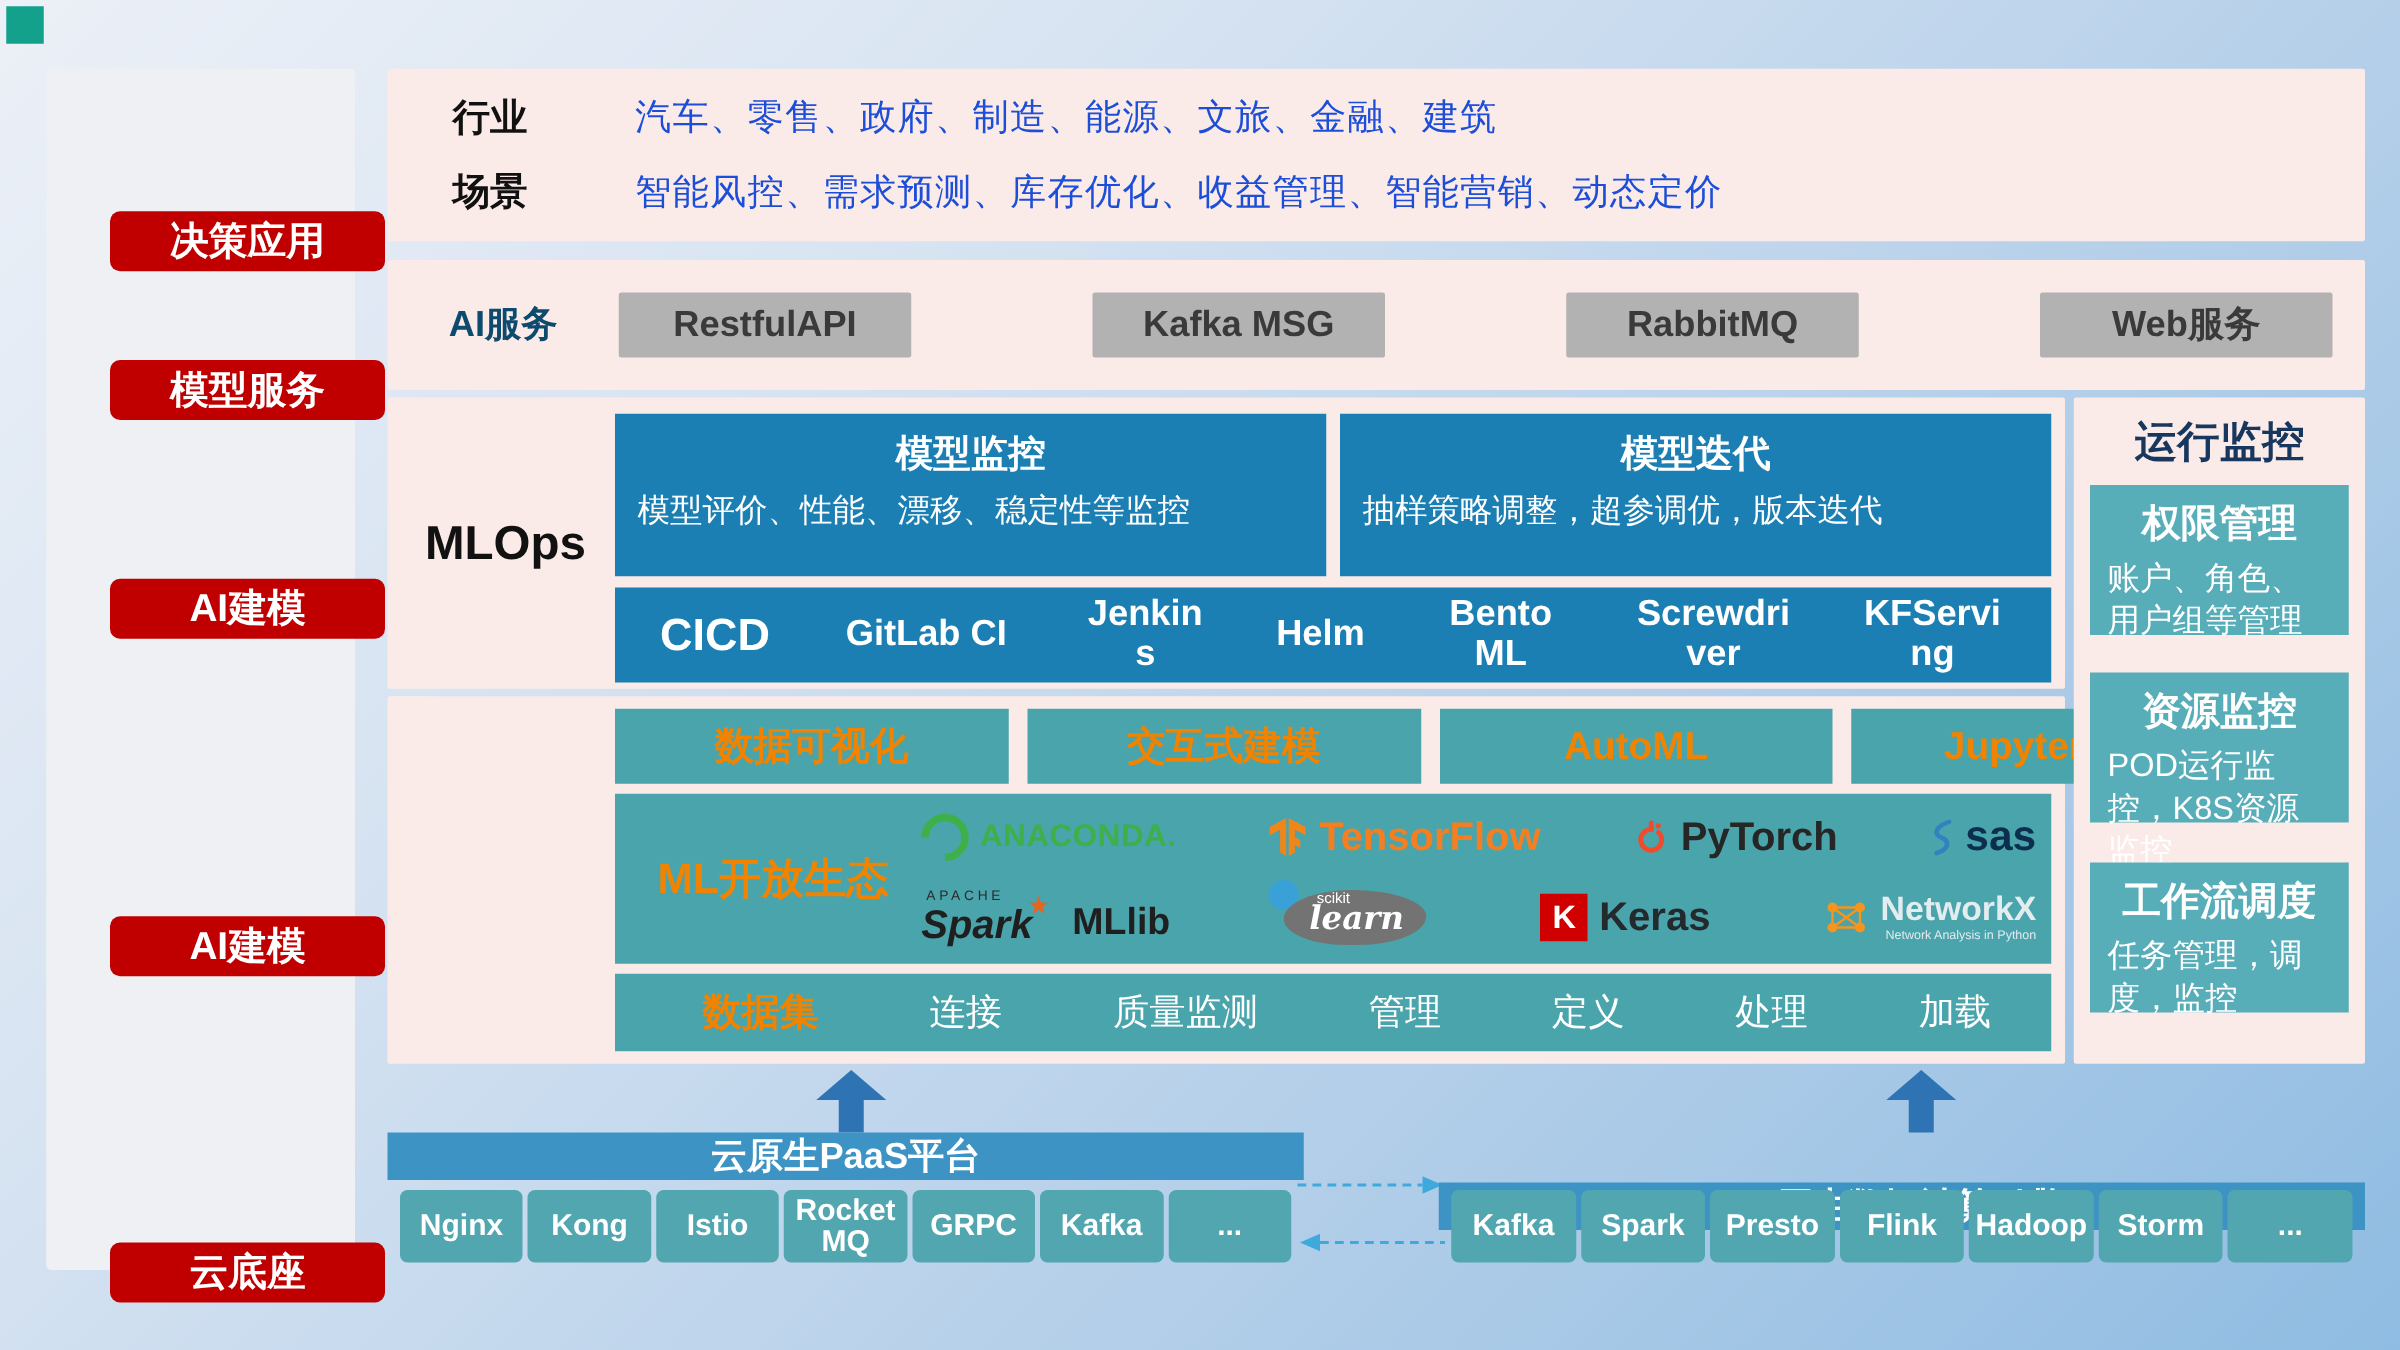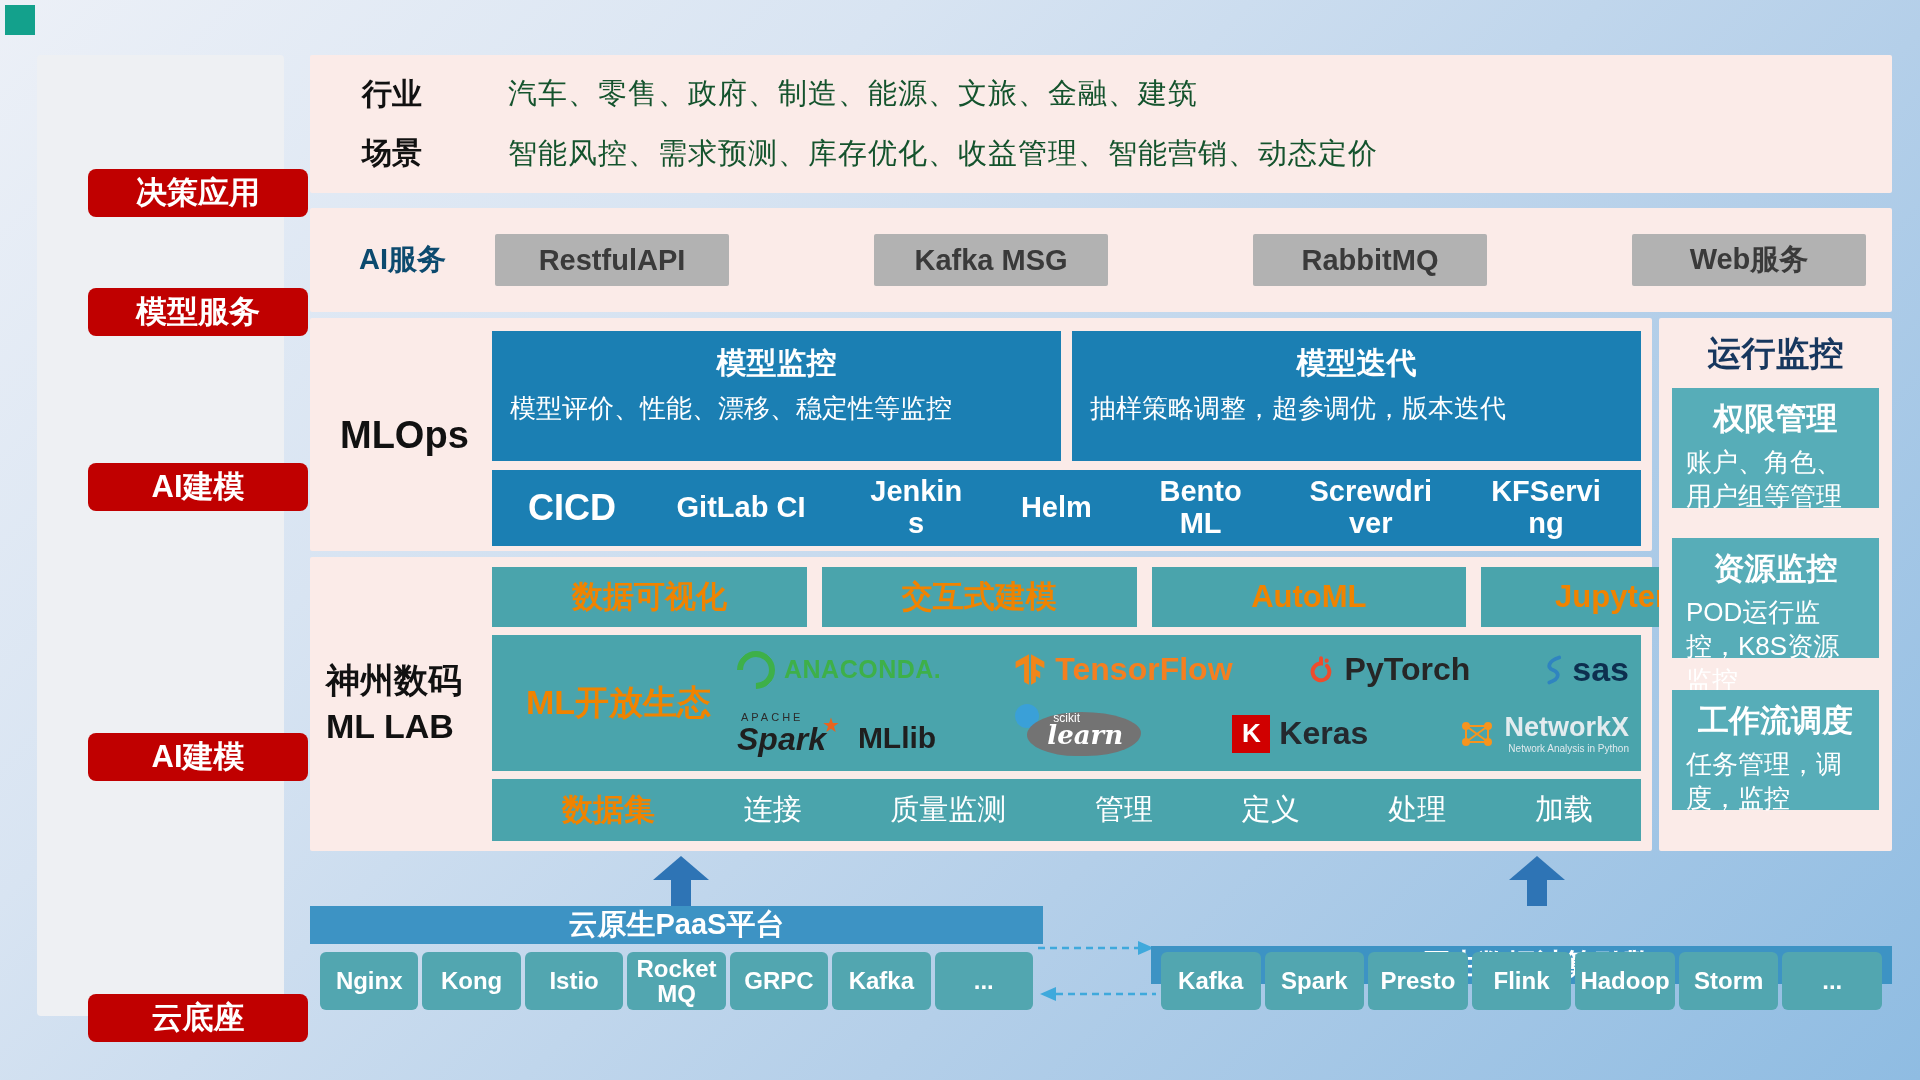--- a/index.html
+++ b/index.html
@@ -18,21 +18,21 @@
   .sb0{top:114px}.sb1{top:233px}.sb2{top:408px}.sb3{top:678px}.sb4{top:939px}
 
   
   .panel{background:#fbebe8;border-radius:2px;}
 
   
   .p-apps{left:310px;top:55px;width:1582px;height:138px;display:flex;flex-direction:column;
     justify-content:space-evenly;padding-left:52px;box-sizing:border-box;}
   .apps-row{display:flex;align-items:center;}
   .apps-label{width:146px;font-size:30px;font-weight:bold;color:#111;}
-  .apps-text{font-size:29px;color:#14532d;letter-spacing:1px;}
+  .apps-text{font-size:29px;color:#1d4ed8;letter-spacing:1px;}
 
   
   .p-ai{left:310px;top:208px;width:1582px;height:104px;display:flex;align-items:center;box-sizing:border-box;}
   .ai-label{padding-left:49px;width:185px;box-sizing:border-box;font-size:29px;font-weight:bold;color:#0c4a6e;}
   .ai-btns{flex:1;display:flex;justify-content:space-between;margin-right:26px;}
   .gray-btn{width:234px;height:52px;background:#b2b2b2;color:#3a3a3a;font-size:29px;font-weight:bold;
     display:flex;align-items:center;justify-content:center;border-radius:2px;}
 
   
   .p-mlops{left:310px;top:318px;width:1342px;height:233px;}
@@ -170,24 +170,20 @@
       <span class="cw1">Jenkins</span>
       <span class="cw2">Helm</span>
       <span class="cw3">BentoML</span>
       <span class="cw4">Screwdriver</span>
       <span class="cw5">KFServing</span>
     </div>
   </div>
 </section>
 
 <section class="abs panel p-mllab">
-  <div class="mllab-label">
-    <div>神州数码</div>
-    <div>ML LAB</div>
-  </div>
   <div class="tools-row">
     <div class="tool-btn">数据可视化</div>
     <div class="tool-btn">交互式建模</div>
     <div class="tool-btn">AutoML</div>
     <div class="tool-btn">JupyterLab</div>
   </div>
   <div class="eco">
     <span class="eco-label">ML开放生态</span>
     <div class="logos">
       <div class="logo-row">

